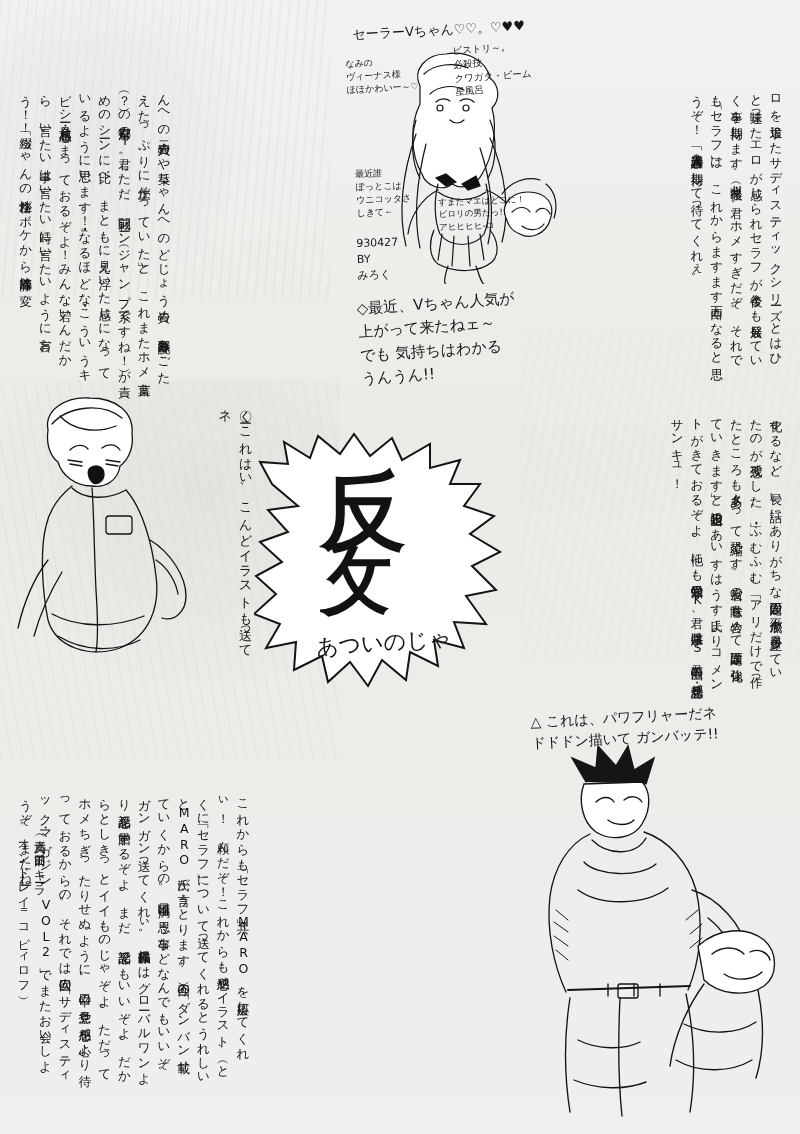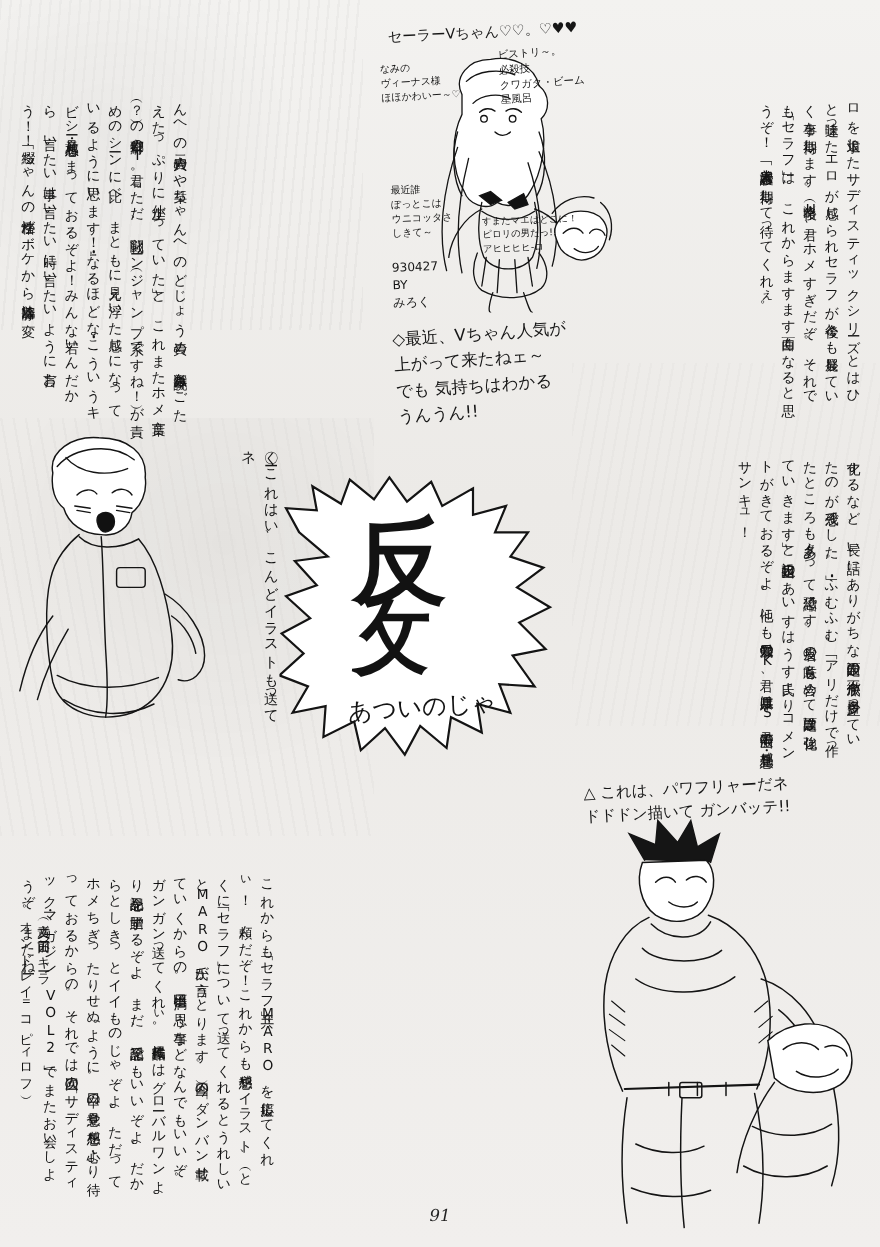--- a/index.html
+++ b/index.html
@@ -284,14 +284,13 @@
 
   <div class="vcol" id="blk-topright">ロを追求したサディスティックシリーズとはひと味違ったエロが感じられセラフが今後とも発展していく事を期待します。（後略）」・・U君、ホメすぎだぞ。それでも「セラフ」は、これからますます面白くなると思うぞ！　「美人看護婦さ期待して待ってくれぇ。</div>
   <div class="vcol" id="blk-right2">化するなど、長い話にありがちな設定面の不徹底が多少目立っていたのが残念でした。」・・ふむふむ。「アリだけで作ったところも多々あって恐縮です。反省の意味も含めて設定面は強化していきます」と設定担当のあいすはうす氏よりコメントがきておるぞよ。他にも愛知県のK君、兵庫県はS君等沢山の感想・意見サンキュ！</div>
   <div class="vcol" id="blk-topleft">んへの二穴責めや栞ちゃんへのどじょう責め、獣姦等読みごたえたっぷりに仕上がっていた」と、これまたホメ言葉（？）の京都府のT君。『ただ、戦闘シーン（ジャンプ系ですね！）が責めのシーンに比べ、まともに見え浮いた感じになっているように思います！』・・なるほどな・・こういうキビシー意見・感想もまっておるぞよ！みんな若いんだから、言いたい事は言いたい時に言いたいように言おう！！「綴ちゃんの性格がボケから沈着冷静に変</div>
   <div class="vcol" id="blk-balloonside">〇くーこれはい、こんどイラストも送ってネ</div>
   <div class="vcol" id="blk-bottom">これからも「セラフ」共々MAROを応援してくれぃ！　頼んだぞ！これからも感想やイラスト、（とくに「セラフ」について送ってくれるとうれしいとMARO氏が言うとります。）今回の「ダンバン載せていくからの。日頃不満に思う事などなんでもいいぞ。ガンガン送ってくれぃ。掲載作品にはグローバルワンより記念品を贈呈するぞよ。まだ、記念品でもいいぞよ。だからとしきっとイイものじゃぞよ。ただってホメちぎったりせぬように。辛口の意見や感想を心より待っておるからの。それでは次回の「サディスティック・マガジン VOL2」でまたお会いしようぞ。またねー。</div>
 
   <div class="vcol" style="left:30px;top:830px;height:200px;font-size:12px;">（文責／前田アキーラ</div>
   <div class="vcol" style="left:14px;top:830px;height:220px;font-size:12px;">オンドレイ＝コピィロフ）</div>
 
-  <div class="pageno">91</div>
 </div>
 
 </body></html>

